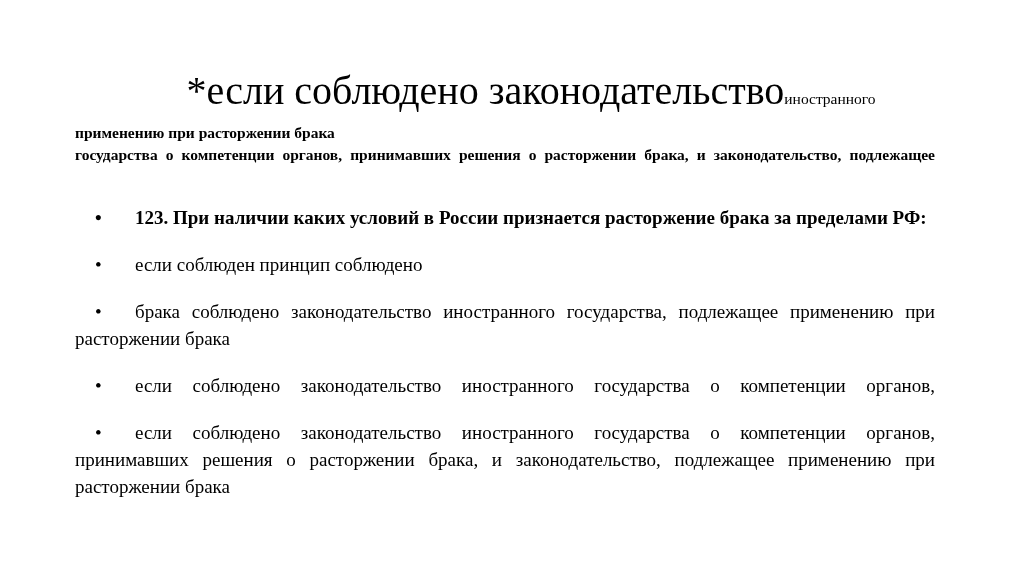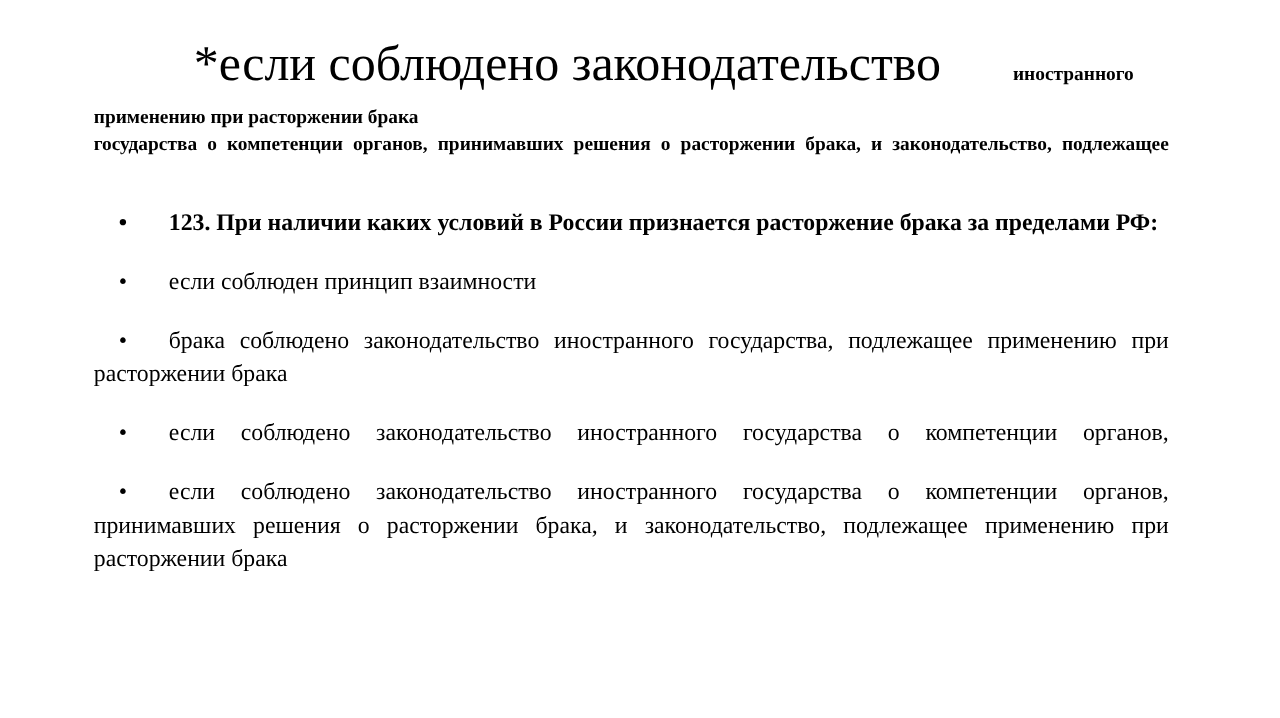--- a/index.html
+++ b/index.html
@@ -17,35 +17,36 @@
     font-family: "Liberation Serif", "DejaVu Serif", serif;
     overflow: hidden;
     box-sizing: border-box;
   }
   
   .title-block {
     padding: 28px 89px 0 75px;
   }
   .title-line1 {
     display: flex;
-    justify-content: space-between;
+    justify-content: center;
     align-items: baseline;
     padding-left: 80px;
     padding-right: 28px;
     line-height: 46px;
     white-space: nowrap;
+    margin-top: 40px;
   }
   .title-large {
     font-size: 40px;
     font-weight: 400;
     letter-spacing: 0px;
   }
   .title-small {
     font-size: 15.5px;
-    font-weight: 700;
+    font-weight: 400;
   }
   .title-line {
     font-size: 15.5px;
     font-weight: 700;
     line-height: 22px;
   }
   .title-line.t-justify {
     text-align: justify;
     text-align-last: justify;
   }
@@ -97,21 +98,21 @@
 
   <div class="bullet-list">
 
     <div class="bullet-item bold">
       <span class="bullet-marker">•</span>
       <div class="line first">123. При наличии каких условий в России признается расторжение брака за пределами РФ:</div>
     </div>
 
     <div class="bullet-item">
       <span class="bullet-marker">•</span>
-      <div class="line first">если соблюден принцип взаимности</div>
+      <div class="line first">если соблюден принцип соблюдено</div>
     </div>
 
     <div class="bullet-item">
       <span class="bullet-marker">•</span>
       <div class="line first justify">брака соблюдено законодательство иностранного государства, подлежащее применению при</div>
       <div class="line">расторжении брака</div>
     </div>
 
     <div class="bullet-item">
       <span class="bullet-marker">•</span>

